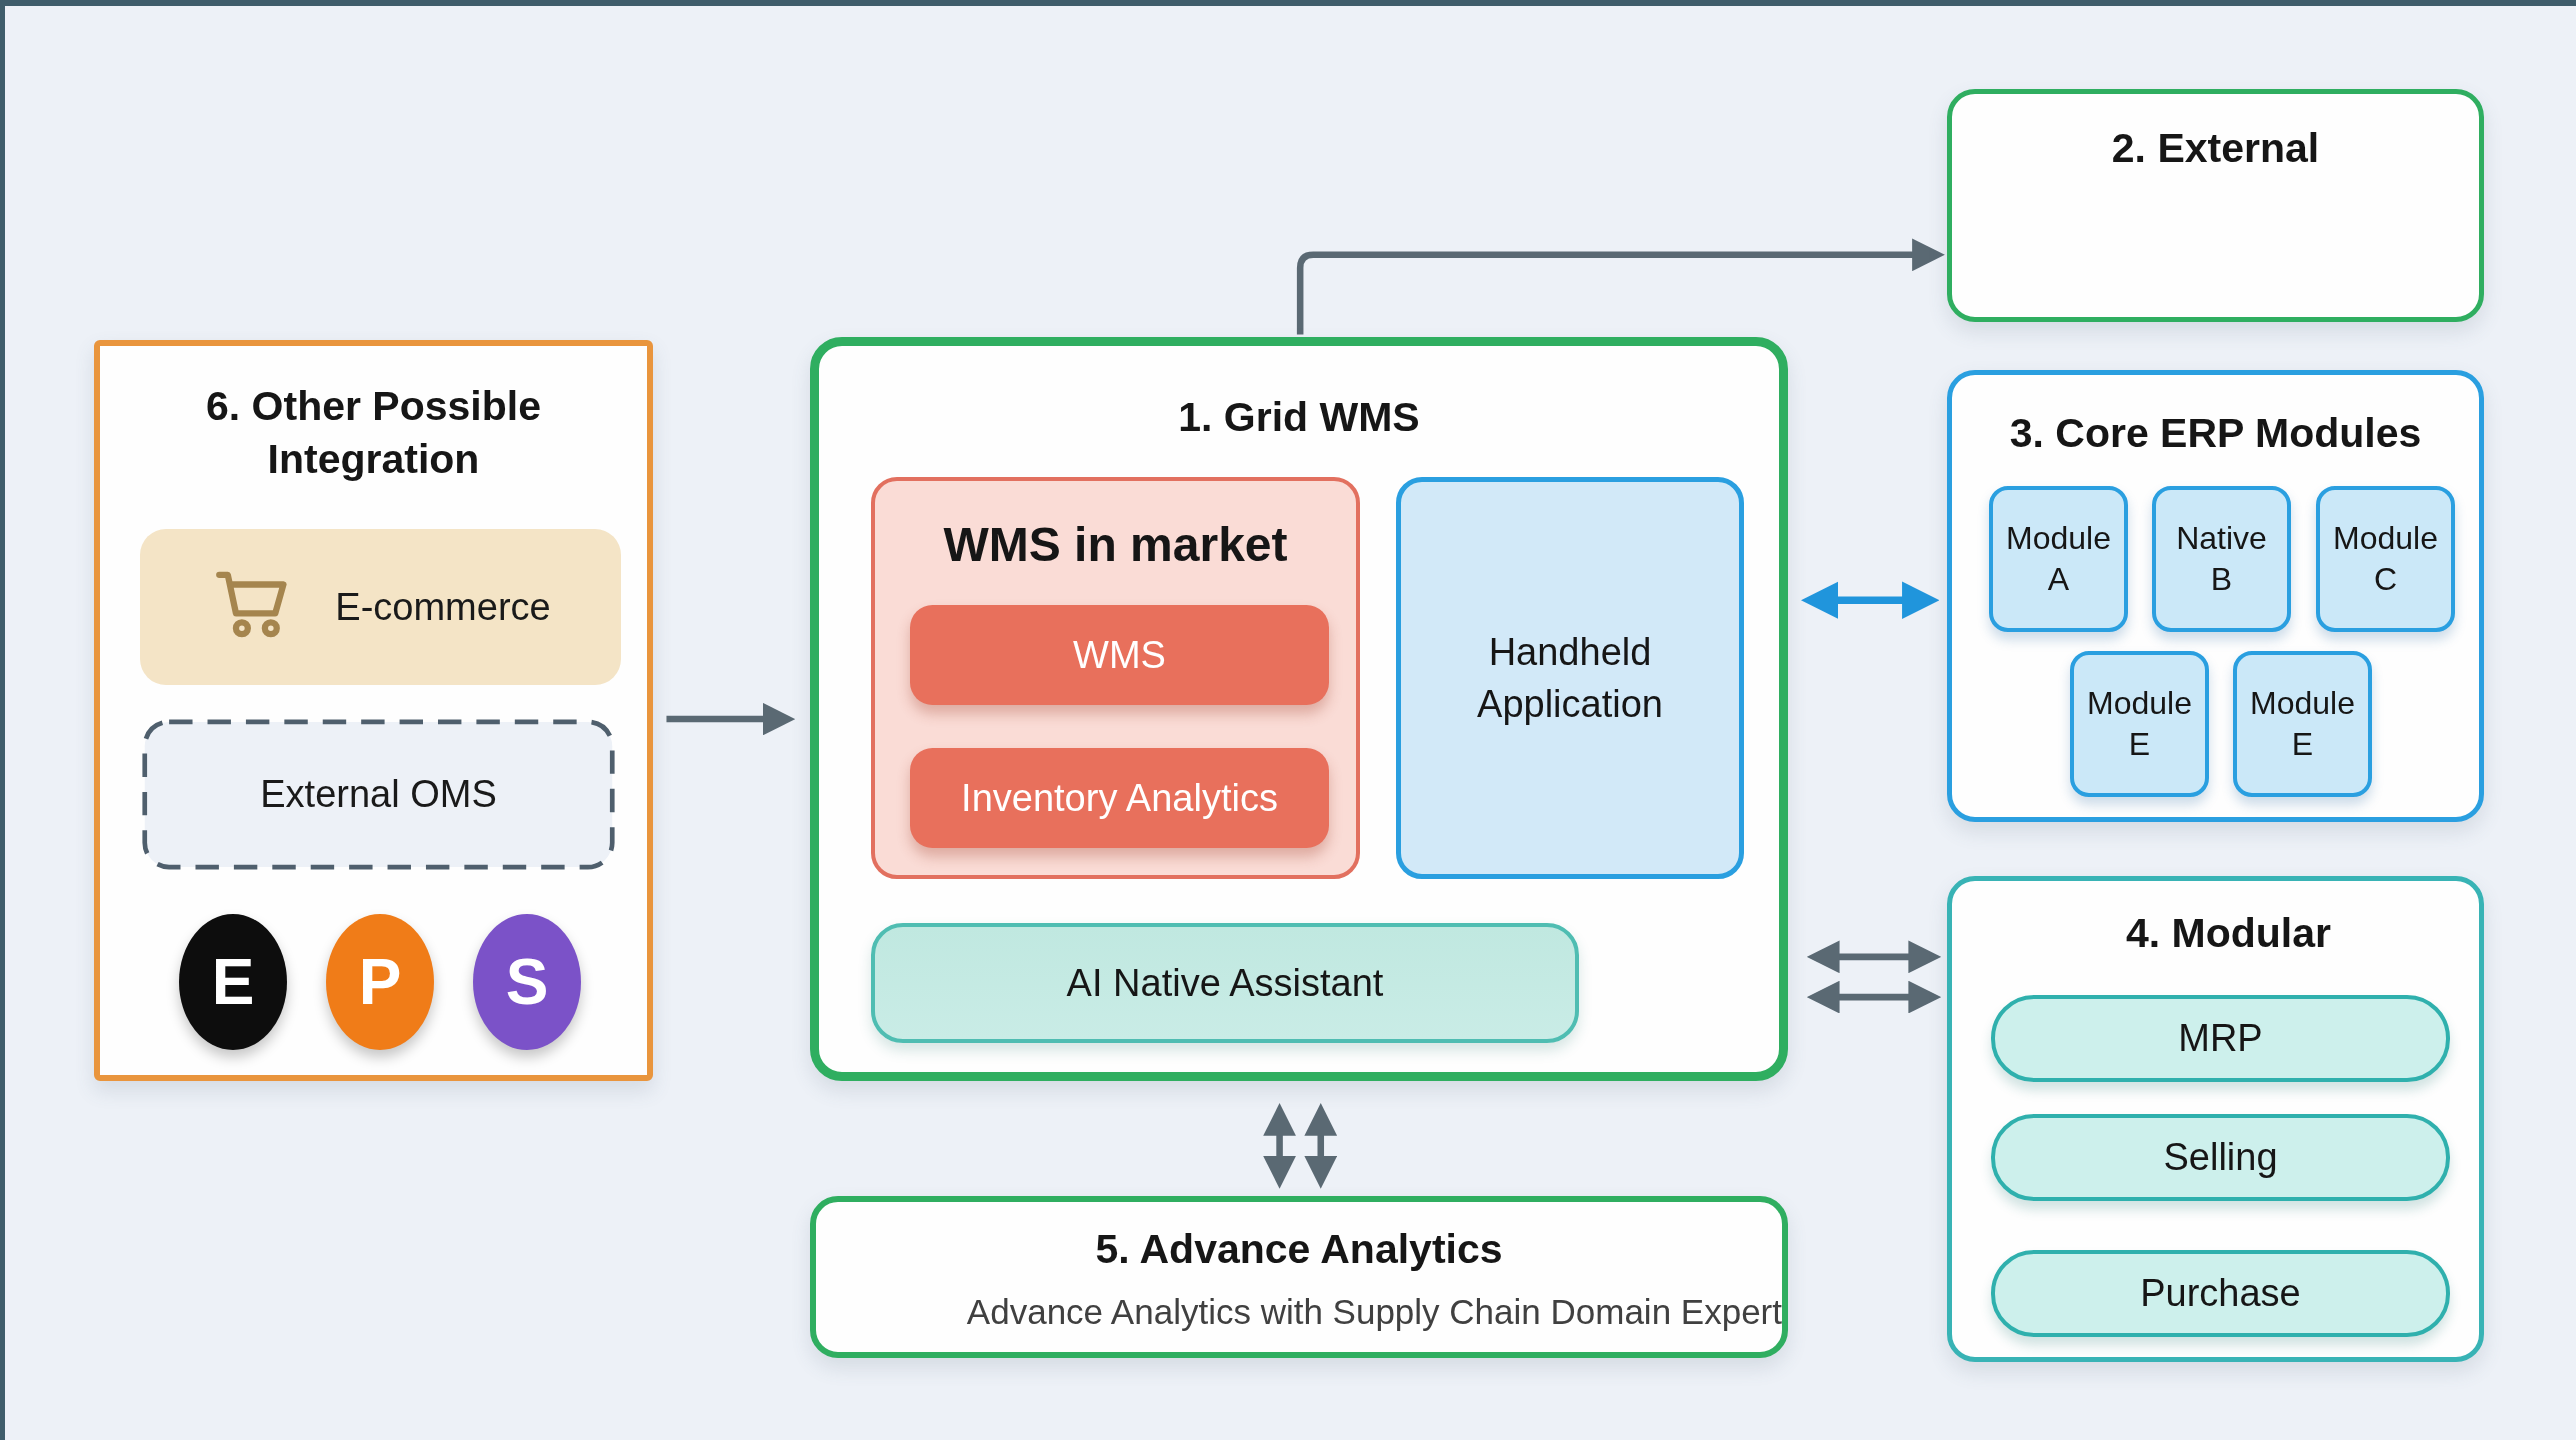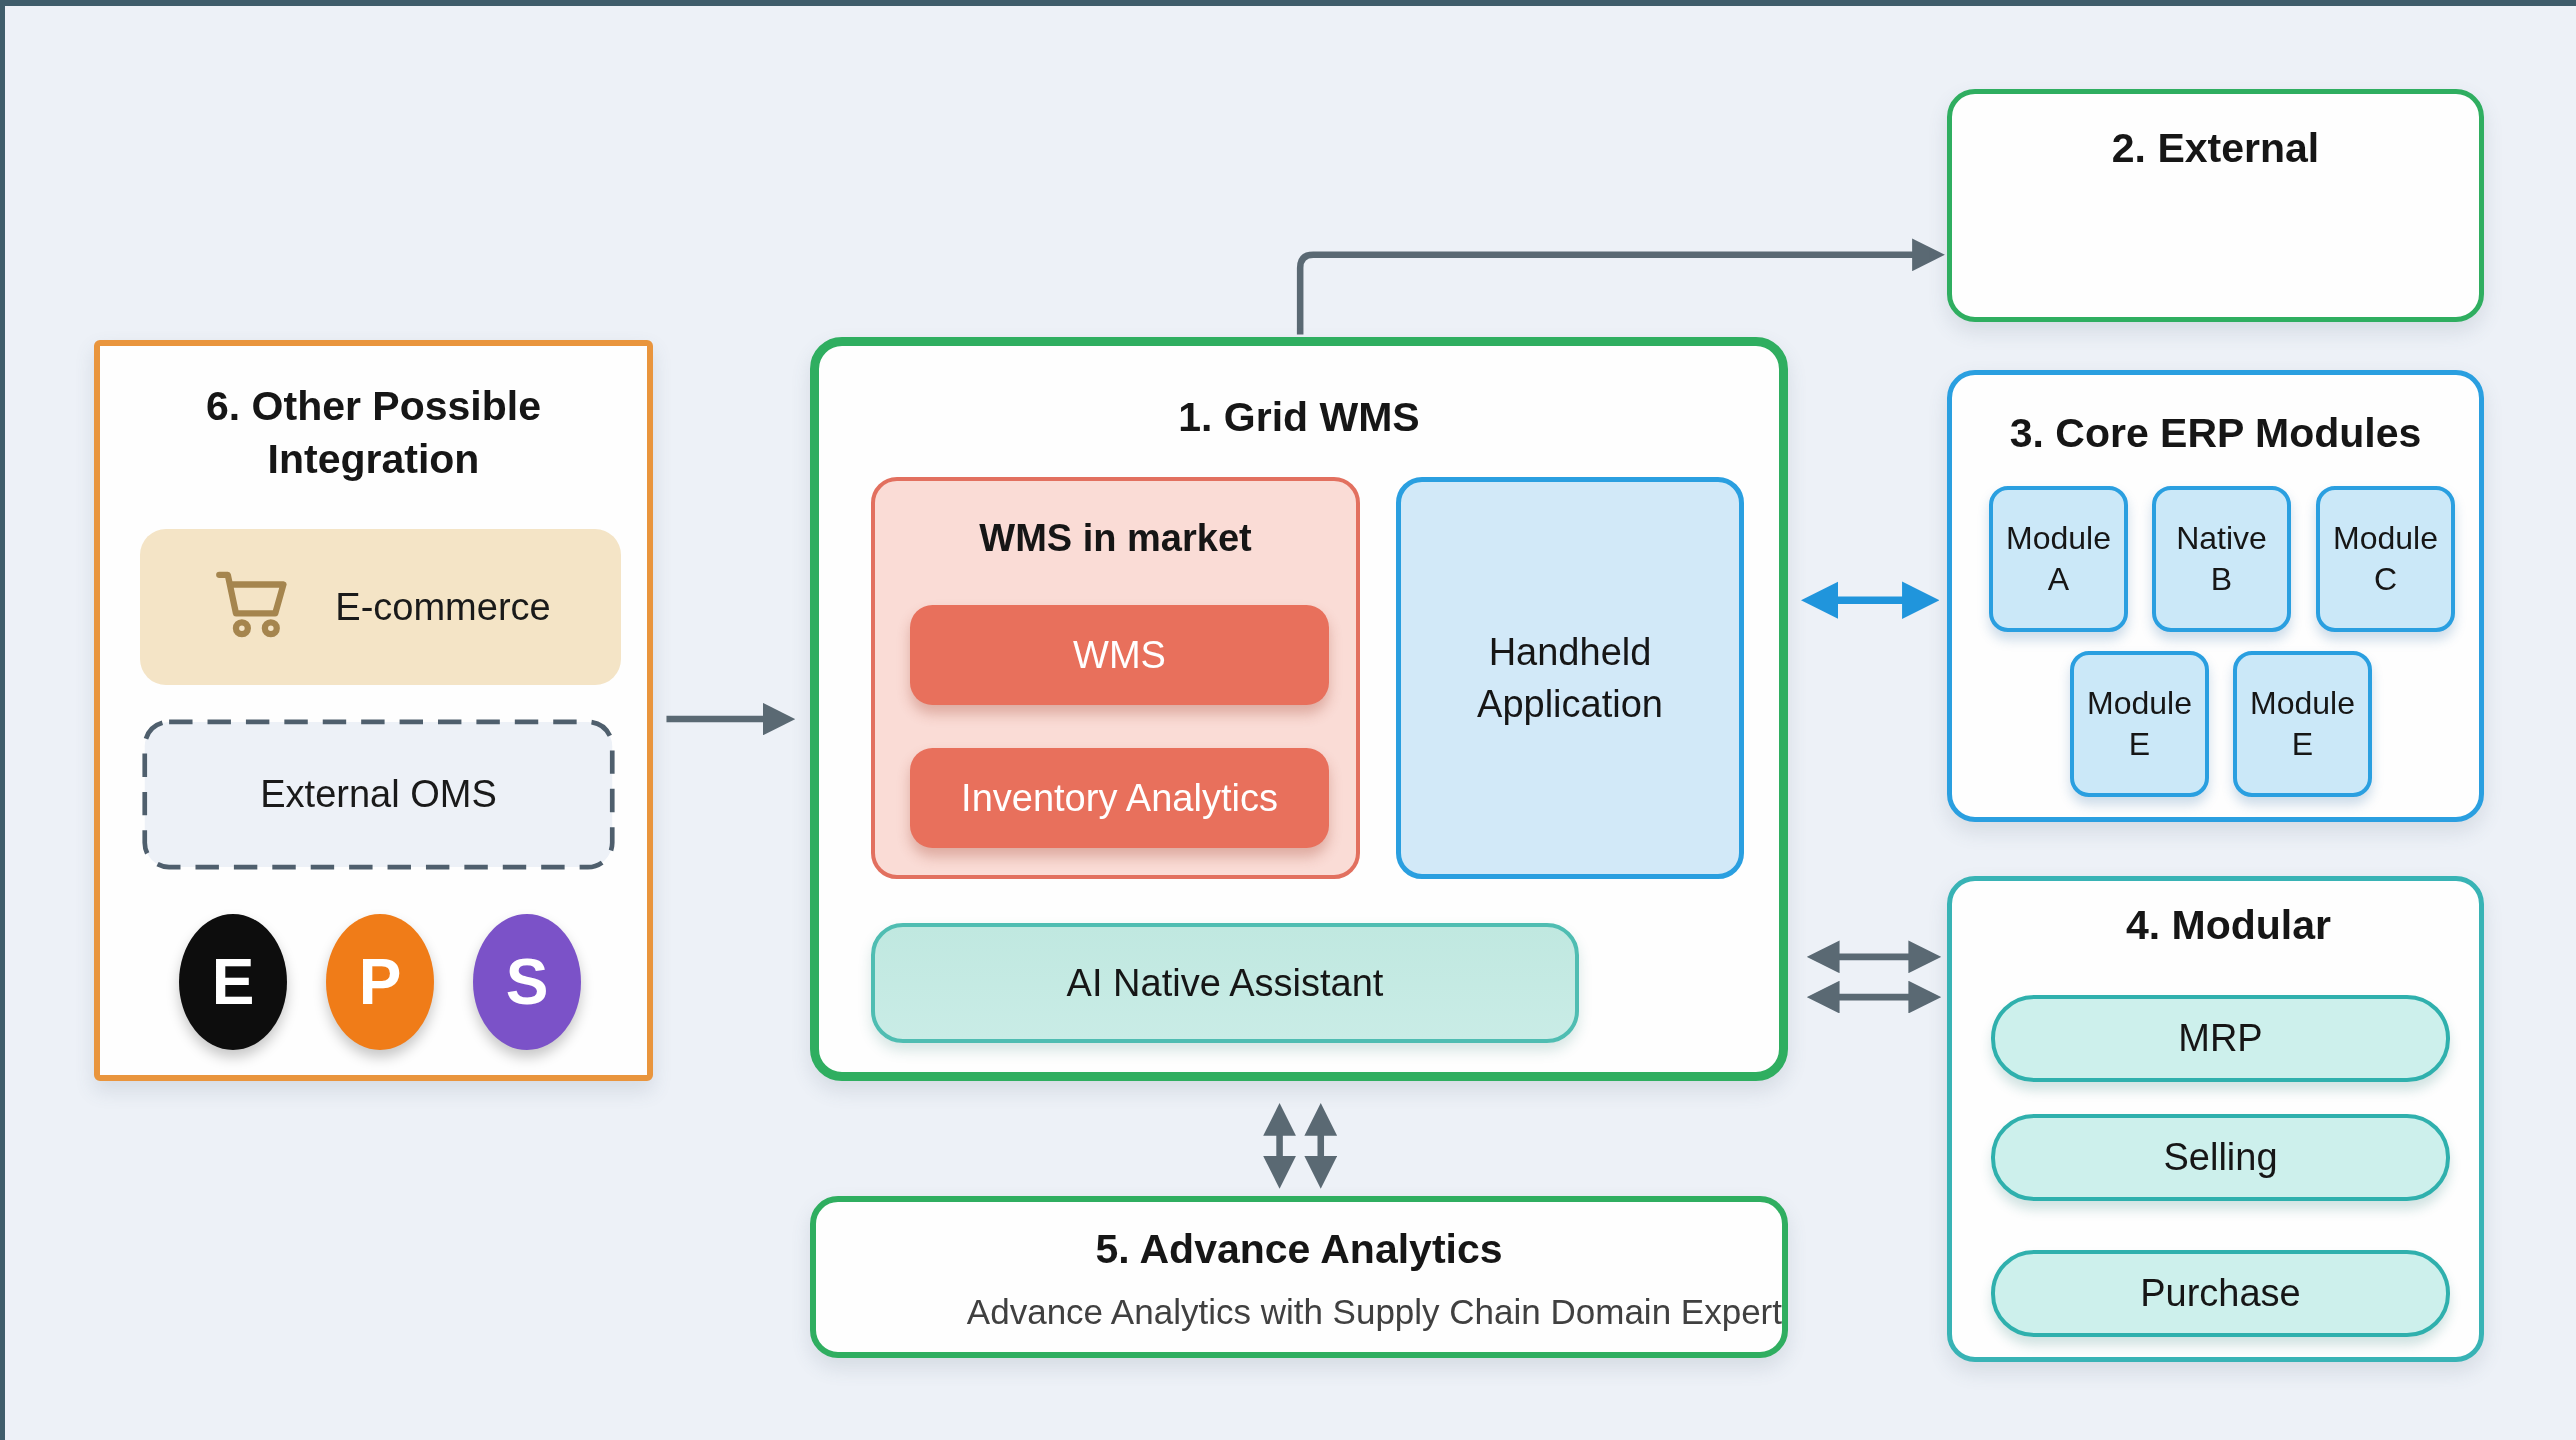--- a/index.html
+++ b/index.html
@@ -35,21 +35,21 @@
   .badge{
     position:absolute;width:108px;height:136px;border-radius:50%;
     display:flex;align-items:center;justify-content:center;
     color:#ffffff;font-size:64px;font-weight:bold;
     box-shadow:0 7.5px 13px rgba(0,0,0,.22);
   }
 
   
   #box-gridwms{left:810px;top:337px;width:978px;height:744px;border:9.4px solid #2fae60;border-radius:32px;box-sizing:border-box;}
   #wms-market{position:absolute;left:52px;top:131px;width:489px;height:402px;background:#fadcd6;border:4.7px solid #e2705f;border-radius:26px;box-sizing:border-box;}
-  #wms-market .sub-title{position:absolute;left:0;right:0;top:36px;text-align:center;font-size:38px;font-weight:bold;color:#161616;}
+  #wms-market .sub-title{position:absolute;left:0;right:0;top:36px;text-align:center;font-size:48px;font-weight:bold;color:#161616;}
   .salmon-btn{
     position:absolute;left:35px;width:419px;height:100px;background:#e8705c;border-radius:22.5px;
     color:#ffffff;font-size:38px;box-shadow:0 8.4px 13px rgba(160,60,40,.30);
   }
   #handheld-box{position:absolute;left:577px;top:131px;width:348px;height:402px;background:#d2e9f8;border:5.6px solid #2a9fe0;border-radius:26px;box-sizing:border-box;
     font-size:38px;line-height:52px;color:#161616;}
   #ai-bar{position:absolute;left:52px;top:577px;width:708px;height:120px;background:linear-gradient(180deg,#c0e8e0,#c9ece6);
     border:4.7px solid #4fbdb2;border-radius:32px;box-sizing:border-box;font-size:38px;color:#161616;box-shadow:0 7.5px 13px rgba(40,120,110,.18);}
 
   
@@ -163,21 +163,21 @@
   <div id="box-coreerp" class="panel">
     <div class="panel-title" style="top:32px;">3. Core ERP Modules</div>
     <div class="module" style="left:37px;top:111px;">Module A</div>
     <div class="module" style="left:200px;top:111px;">Native B</div>
     <div class="module" style="left:364px;top:111px;">Module C</div>
     <div class="module" style="left:118px;top:276px;">Module E</div>
     <div class="module" style="left:281px;top:276px;">Module E</div>
   </div>
 
   <div id="box-modular" class="panel">
-    <div class="panel-title" style="top:18px;padding-left:26px;">4. Modular</div>
+    <div class="panel-title" style="top:26px;padding-left:26px;">4. Modular</div>
     <div class="teal-pill center-text" style="top:114px;">MRP</div>
     <div class="teal-pill center-text" style="top:233px;">Selling</div>
     <div class="teal-pill center-text" style="top:369px;text-align:center;">Purchase</div>
   </div>
 
   <div id="box-analytics" class="panel">
     <div class="panel-title" style="top:20.6px;">5. Advance Analytics</div>
     <div id="analytics-sub">Advance Analytics with Supply Chain Domain Expert</div>
   </div>
 </div>

